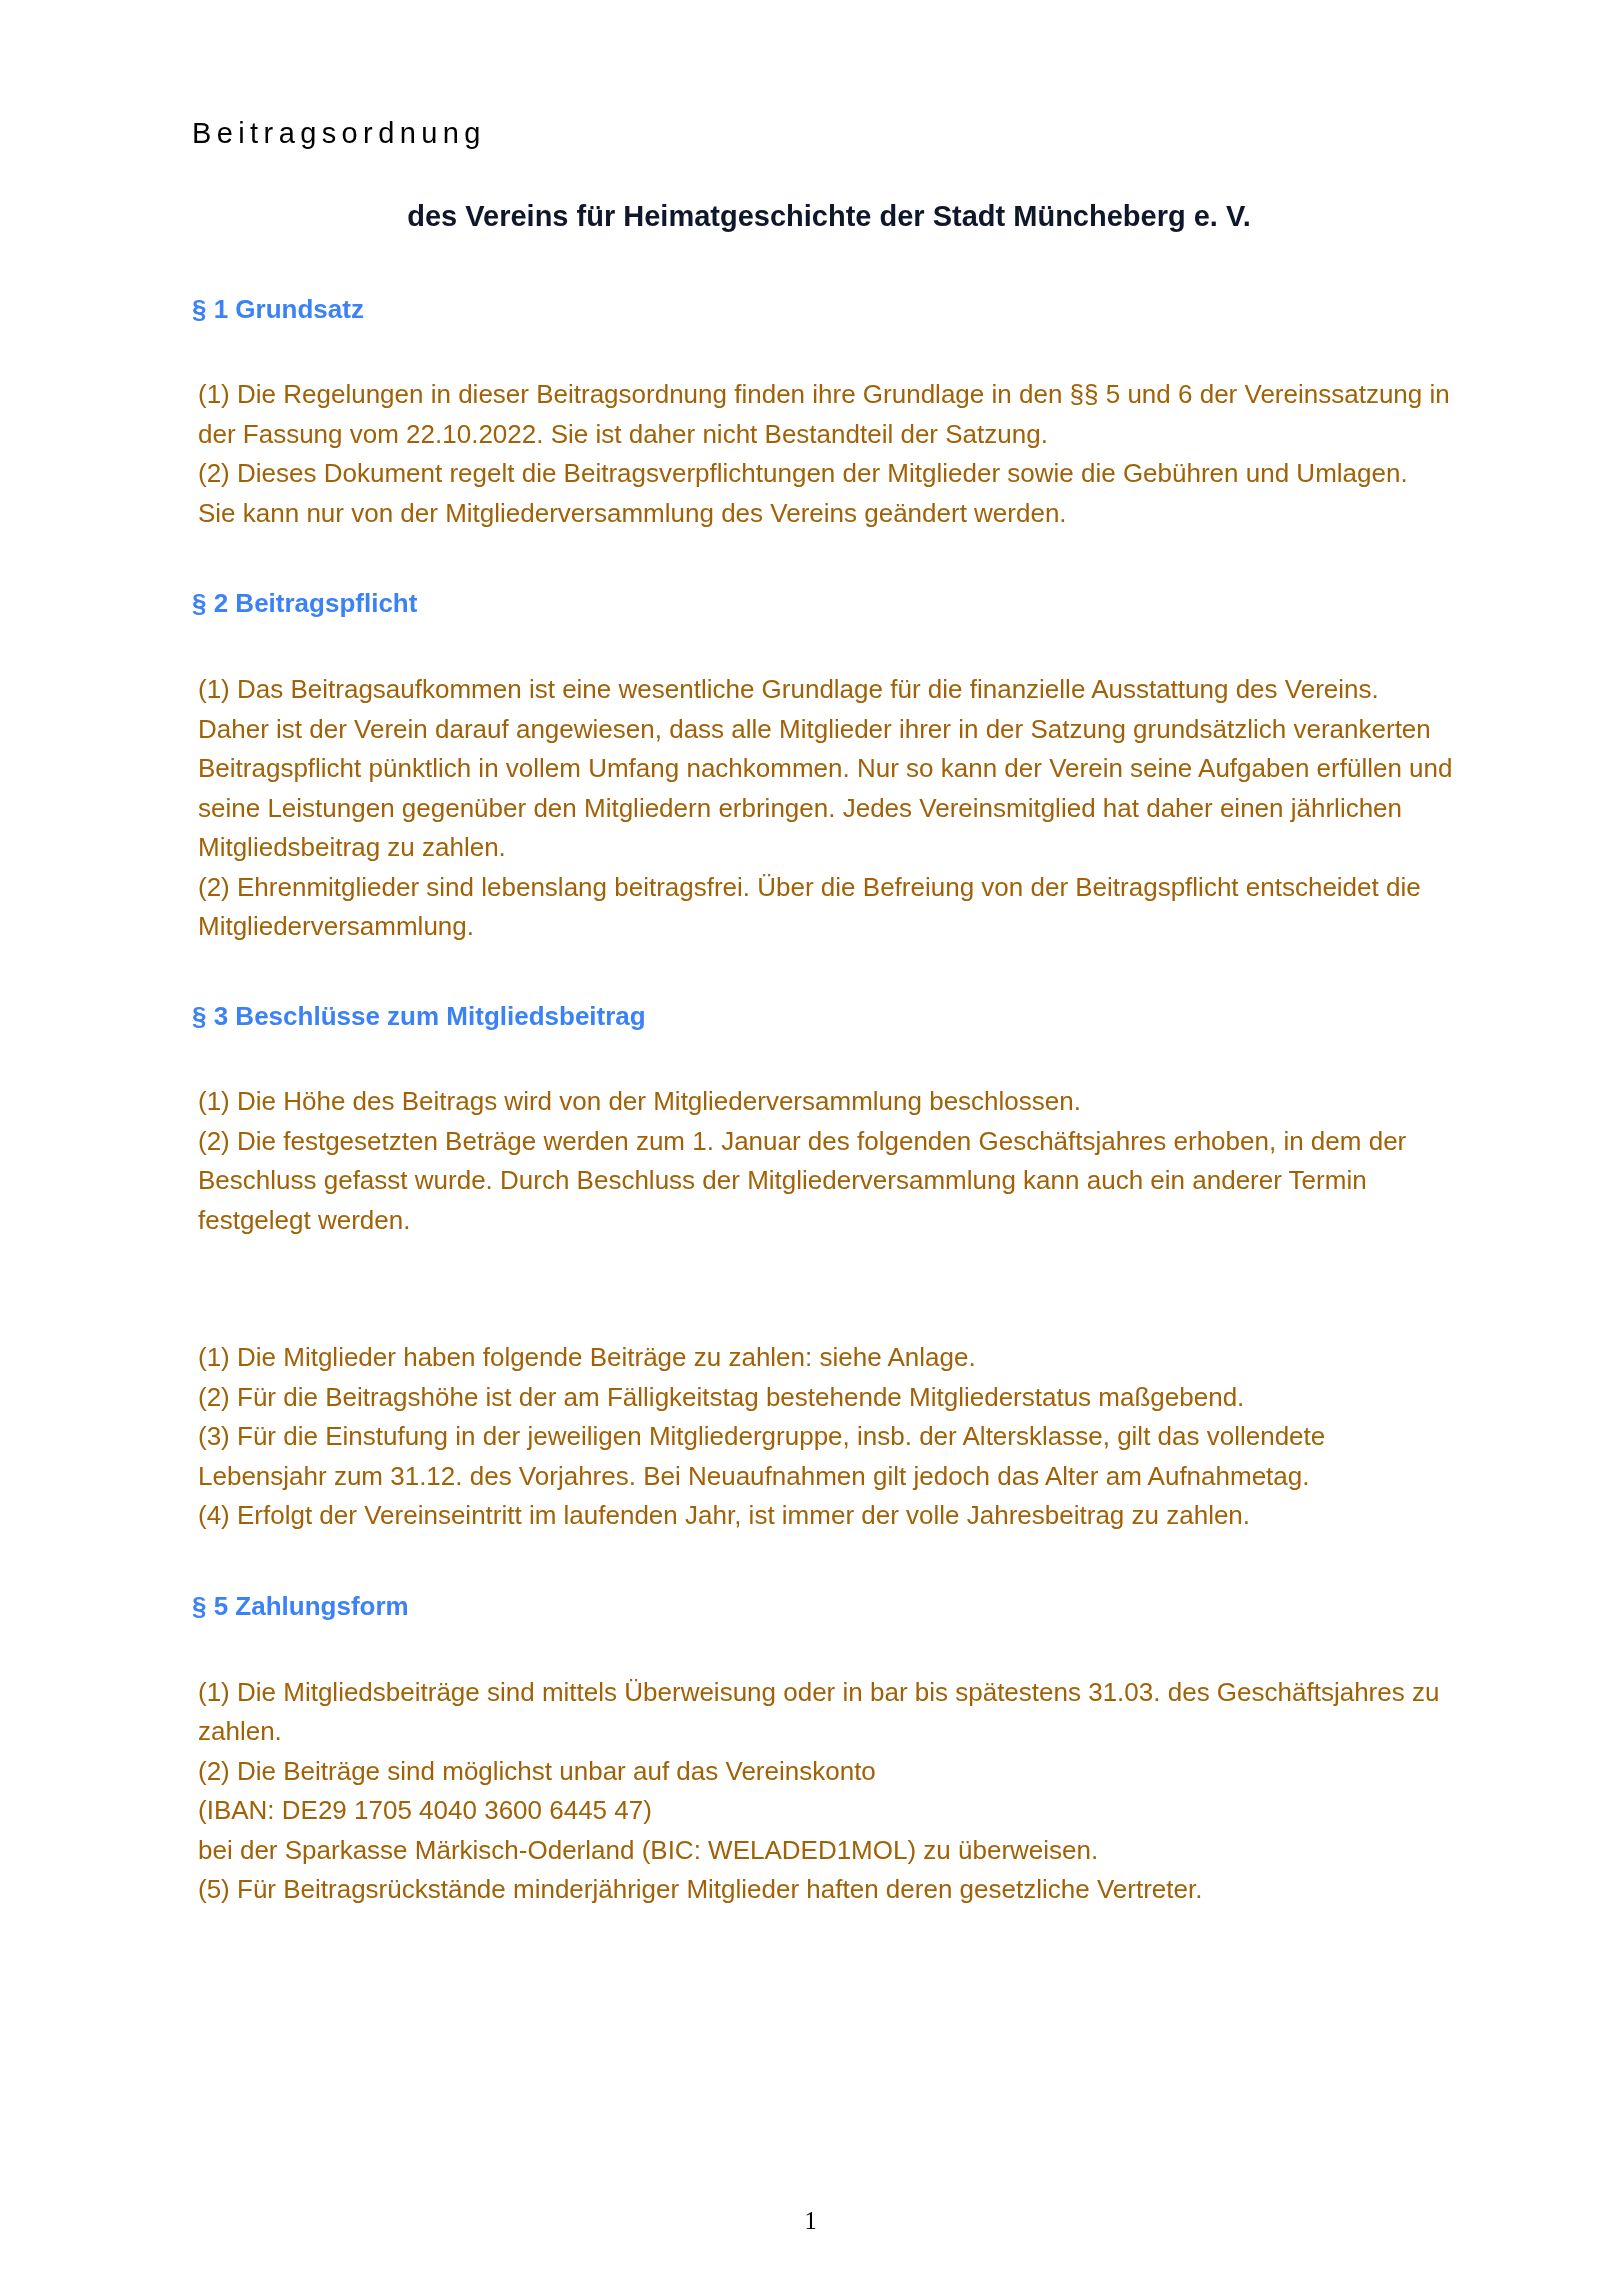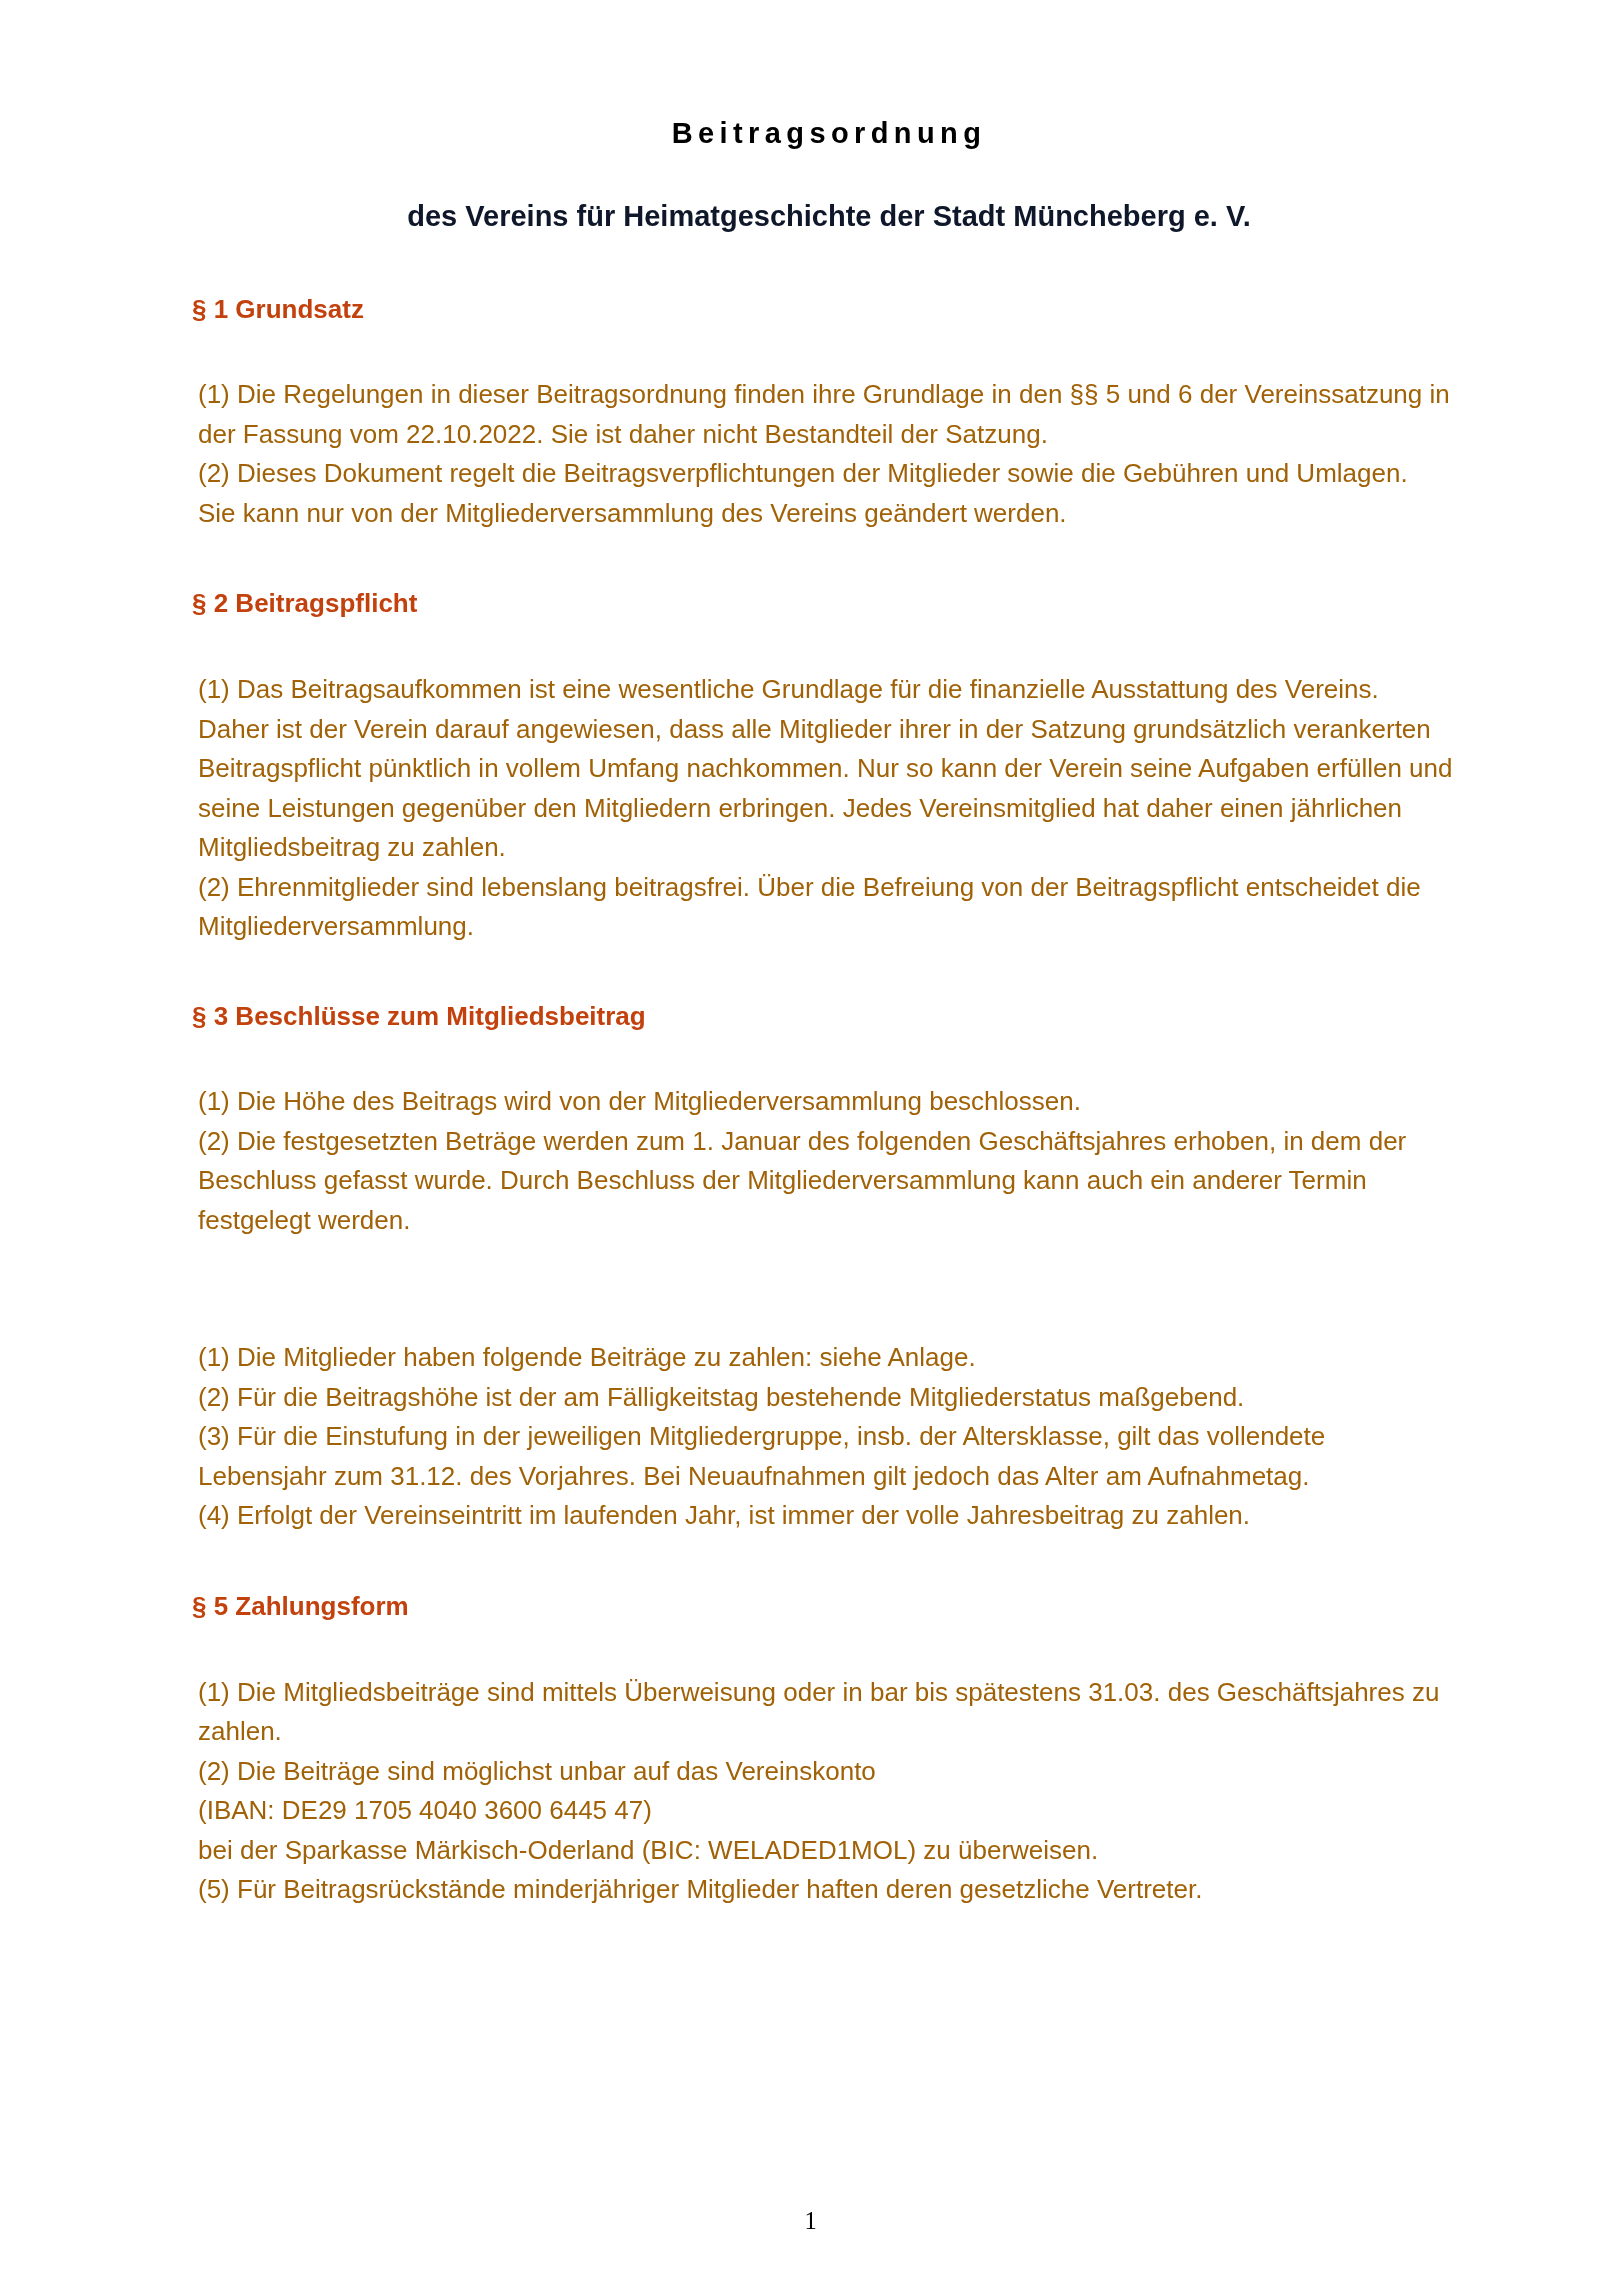--- a/index.html
+++ b/index.html
@@ -22,23 +22,23 @@
     padding: 0;
     overflow: hidden;
   }
   .content {
     position: absolute;
     left: 192px;
     top: 0;
     width: 1274px;
   }
   .doc-title {
-    text-align: center;
+    text-align: left;
     font-size: 29px;
-    font-weight: bold;
+    font-weight: normal;
     letter-spacing: 5.4px;
     margin: 0;
     padding-top: 116px;
     line-height: 1.2;
     color: #000000;
   }
   .doc-subtitle {
     text-align: center;
     font-size: 29px;
     font-weight: bold;
@@ -48,21 +48,21 @@
     color: #0f172a;
   }
   .section {
     margin: 0;
   }
   .section-heading {
     font-size: 26px;
     font-weight: bold;
     line-height: 1.45;
     margin: 0;
-    color: #c2410c;
+    color: #3b82f6;
   }
   .section-body {
     font-size: 26px;
     font-weight: normal;
     line-height: 1.52;
     margin: 6px;
     color: #a16207;
   }
   .section-body .para {
     margin: 0;

